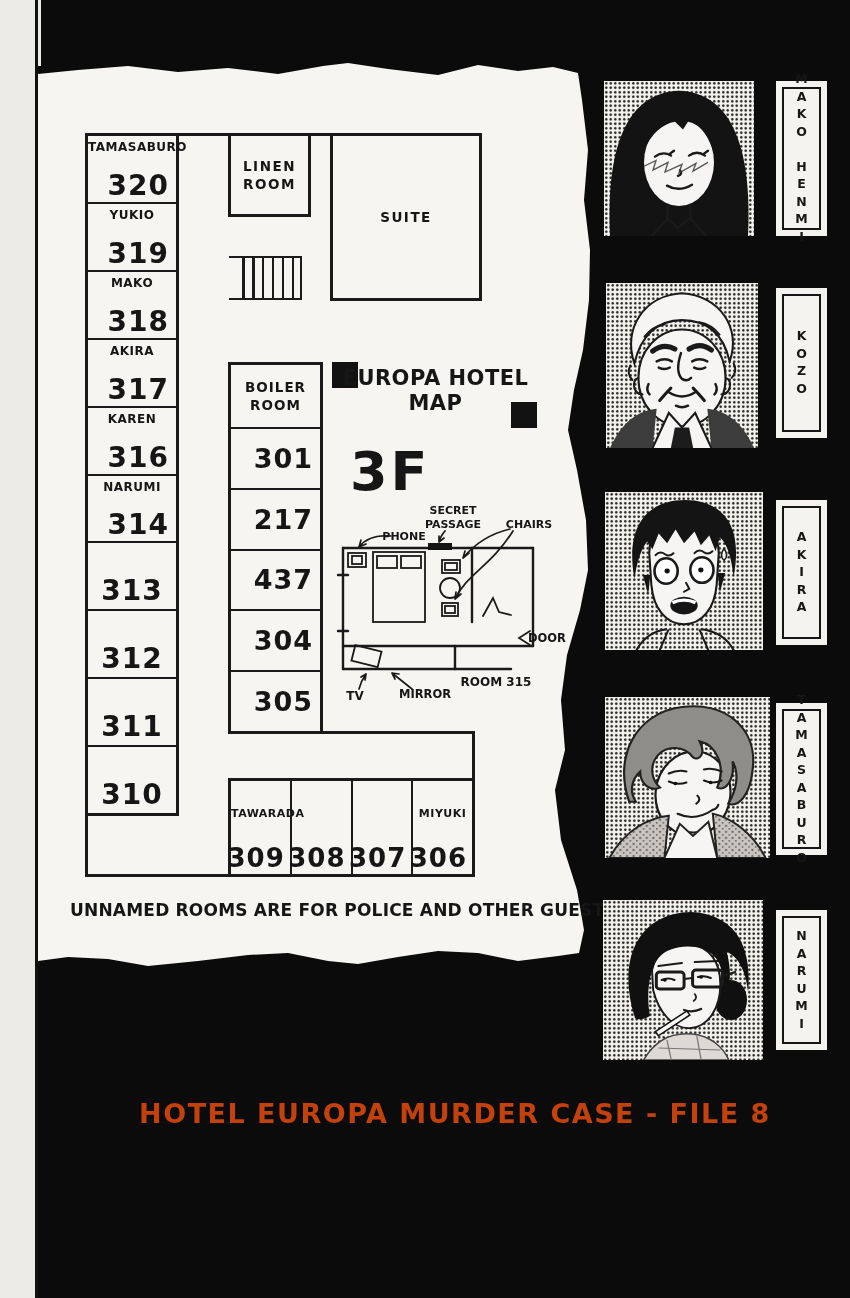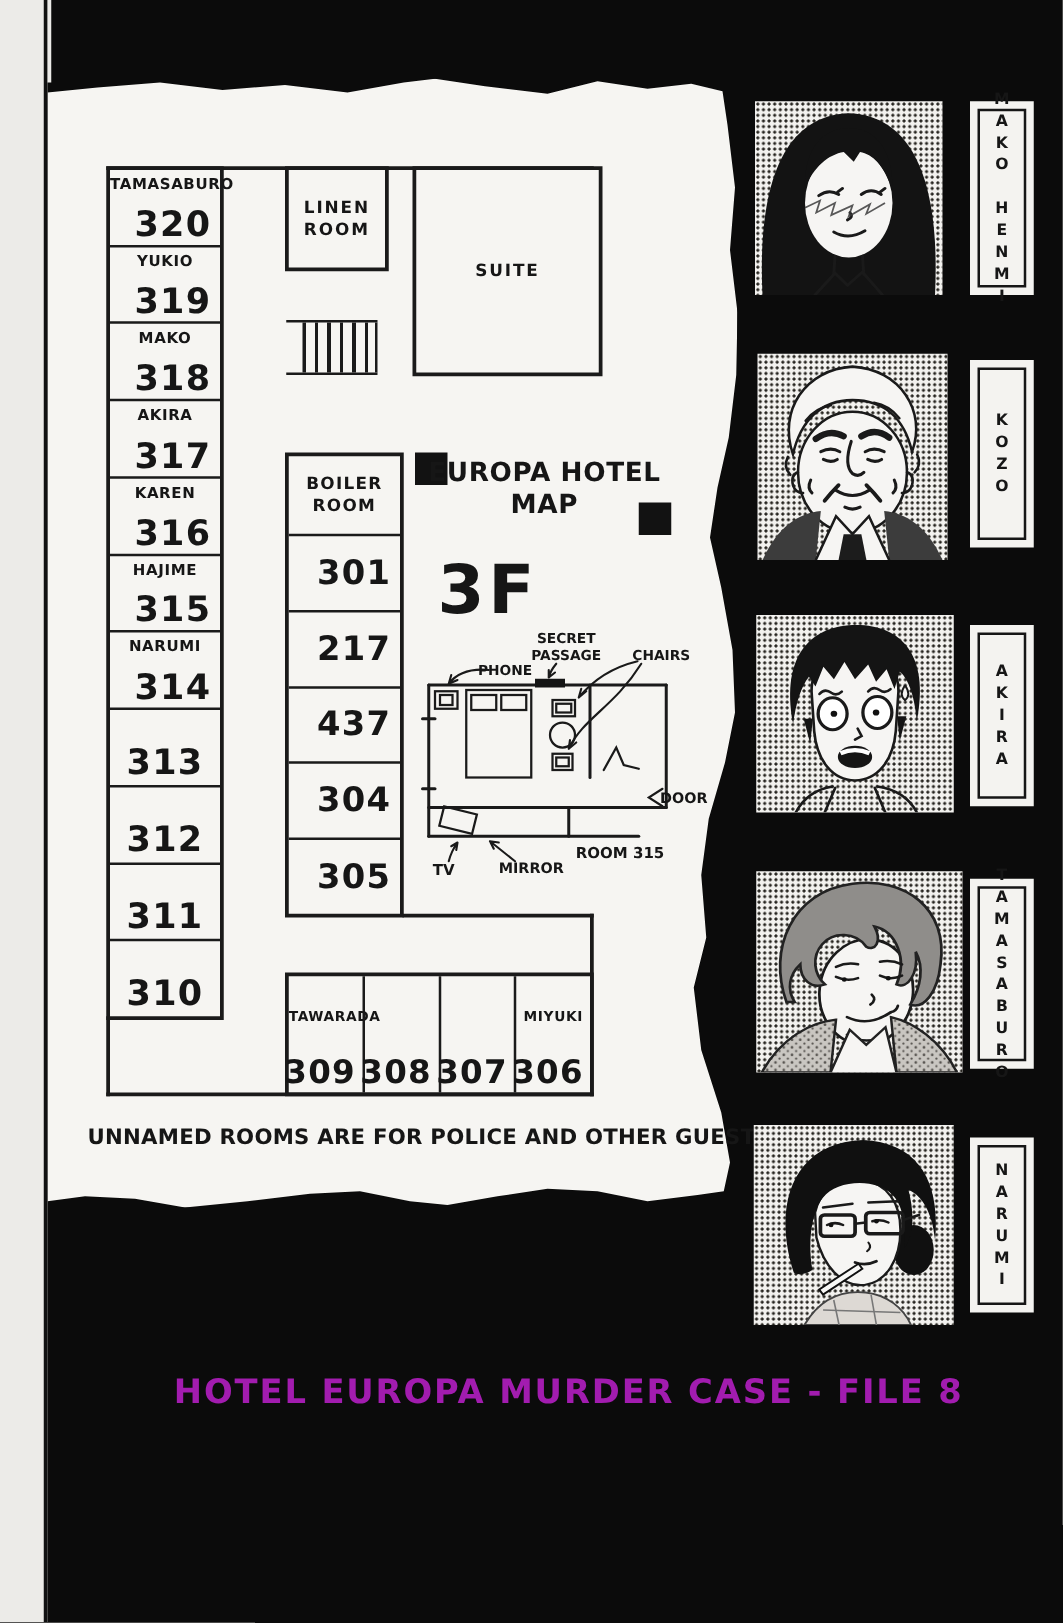--- a/index.html
+++ b/index.html
@@ -64,21 +64,21 @@
     background:repeating-linear-gradient(90deg, #1a1a1a 0 2.5px, transparent 2.5px 10px);
     border-right:2.5px solid #1a1a1a; }
 
   .black-square { position:absolute; width:26px; height:26px; background:#121212; }
 
   .map-title { position:absolute; left:338px; top:366px; width:195px; text-align:center; font-weight:bold; font-size:21px; letter-spacing:0.5px; line-height:1.2; }
   .floor-label { position:absolute; left:350px; top:440px; font-size:54px; font-weight:600; letter-spacing:3px; }
 
   .note-text { position:absolute; left:70px; top:900px; width:480px; font-size:17px; font-weight:bold; letter-spacing:0.2px; white-space:nowrap; }
 
-  .footer-title { position:absolute; left:60px; top:1098px; width:790px; text-align:center; color:#a21caf; font-size:27px; font-weight:bold; letter-spacing:1.5px; white-space:nowrap; }
+  .footer-title { position:absolute; left:60px; top:1098px; width:790px; text-align:center; color:#c2410c; font-size:27px; font-weight:bold; letter-spacing:1.5px; white-space:nowrap; }
 
   
   .portrait { position:absolute; background-color:#f3f2ef;
     background-image: radial-gradient(#26241f 1px, rgba(0,0,0,0) 1.45px);
     background-size:4.5px 4.5px; overflow:hidden; }
   .portrait svg { position:absolute; inset:0; width:100%; height:100%; }
 
   .char-label { position:absolute; left:776px; width:51px; background:#f4f3f0; box-sizing:border-box; padding:6px; }
   .char-label-inner { width:100%; height:100%; border:2px solid #161616; box-sizing:border-box; display:flex; align-items:center; justify-content:center; }
   .vtext { writing-mode:vertical-rl; text-orientation:upright; font-size:12.5px; font-weight:bold; letter-spacing:2.5px; white-space:pre; }
@@ -116,24 +116,20 @@
       <div class="rname">MAKO</div>
       <div class="rnum">318</div>
     </div>
     <div class="cell">
       <div class="rname">AKIRA</div>
       <div class="rnum">317</div>
     </div>
     <div class="cell">
       <div class="rname">KAREN</div>
       <div class="rnum">316</div>
-    </div>
-    <div class="cell">
-      <div class="rname">HAJIME</div>
-      <div class="rnum">315</div>
     </div>
     <div class="cell">
       <div class="rname">NARUMI</div>
       <div class="rnum">314</div>
     </div>
     <div class="cell">
       <div class="rnum-center">313</div>
     </div>
     <div class="cell">
       <div class="rnum-center">312</div>

